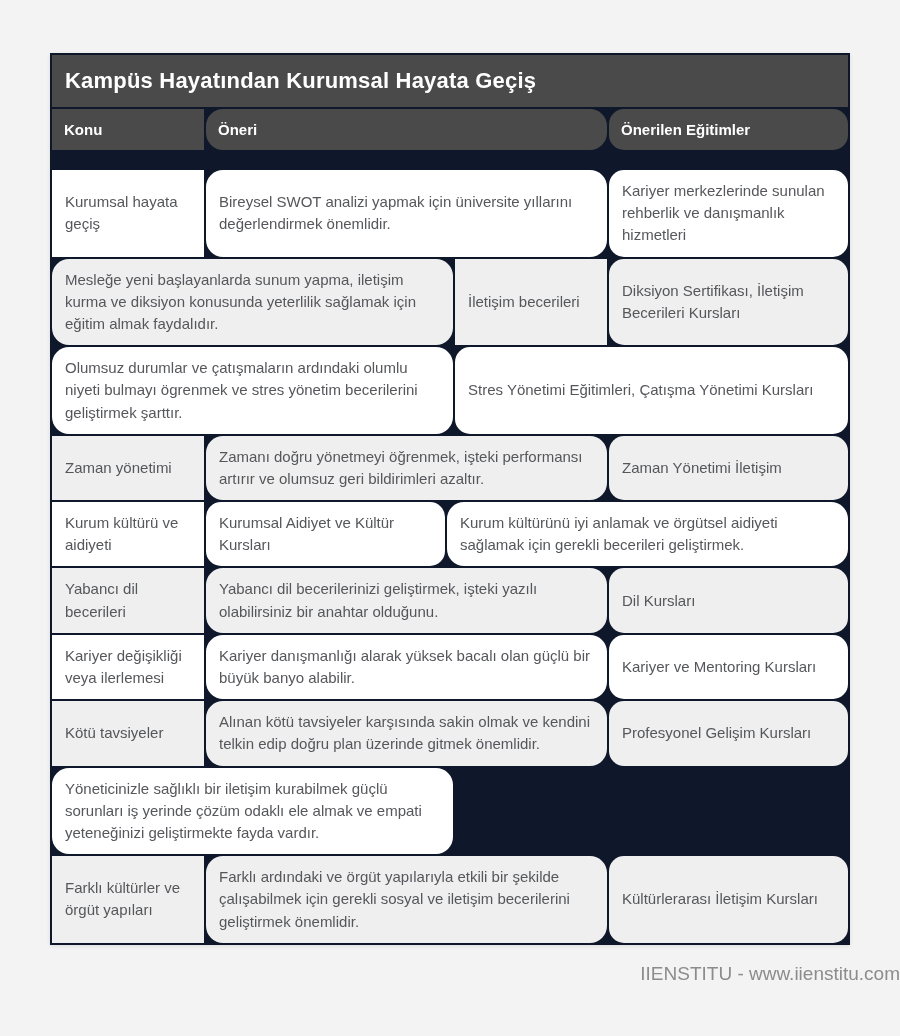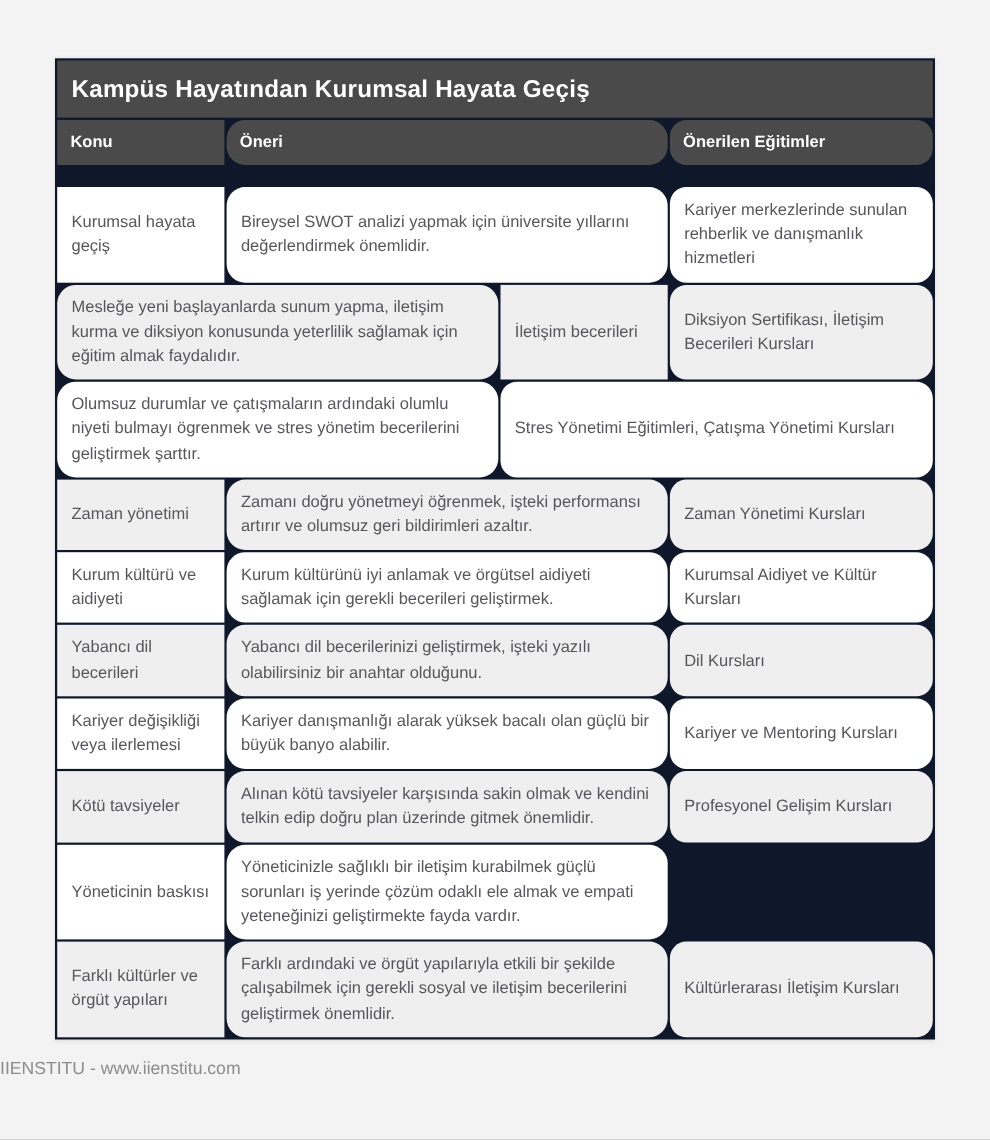--- a/index.html
+++ b/index.html
@@ -55,23 +55,23 @@
     align-items: center;
   }
   .row:nth-child(even) .cell { background: #efefef; }
   .col-topic   { width: 152px; flex: 0 0 152px; }
   .col-sugg    { width: 401px; flex: 0 0 401px; border-radius: 17px; }
   .col-train   { width: 239px; flex: 1 1 auto; border-radius: 15px; }
   .footer {
     position: absolute;
     left: 0; top: 963px;
     width: 900px;
-    text-align: left;
+    text-align: right;
     color: #8c8c8c;
-    font-size: 16px;
+    font-size: 19px;
   }
 </style>
 </head>
 <body>
 
 <div class="card">
   <div class="title-bar">Kampüs Hayatından Kurumsal Hayata Geçiş</div>
 
   <div class="header-row">
     <div class="header-cell col-topic">Konu</div>
@@ -90,44 +90,43 @@
       <div class="cell col-topic">İletişim becerileri</div>
       <div class="cell col-train">Diksiyon Sertifikası, İletişim Becerileri Kursları</div>
     </div>
     <div class="row">
       <div class="cell col-sugg">Olumsuz durumlar ve çatışmaların ardındaki olumlu niyeti bulmayı ögrenmek ve stres yönetim becerilerini geliştirmek şarttır.</div>
       <div class="cell col-train">Stres Yönetimi Eğitimleri, Çatışma Yönetimi Kursları</div>
     </div>
     <div class="row">
       <div class="cell col-topic">Zaman yönetimi</div>
       <div class="cell col-sugg">Zamanı doğru yönetmeyi öğrenmek, işteki performansı artırır ve olumsuz geri bildirimleri azaltır.</div>
-      <div class="cell col-train">Zaman Yönetimi Kursları</div>
+      <div class="cell col-train">Zaman Yönetimi İletişim</div>
     </div>
     <div class="row">
       <div class="cell col-topic">Kurum kültürü ve aidiyeti</div>
+      <div class="cell col-train">Kurumsal Aidiyet ve Kültür Kursları</div>
       <div class="cell col-sugg">Kurum kültürünü iyi anlamak ve örgütsel aidiyeti sağlamak için gerekli becerileri geliştirmek.</div>
-      <div class="cell col-train">Kurumsal Aidiyet ve Kültür Kursları</div>
     </div>
     <div class="row">
       <div class="cell col-topic">Yabancı dil becerileri</div>
       <div class="cell col-sugg">Yabancı dil becerilerinizi geliştirmek, işteki yazılı olabilirsiniz bir anahtar olduğunu.</div>
       <div class="cell col-train">Dil Kursları</div>
     </div>
     <div class="row">
       <div class="cell col-topic">Kariyer değişikliği veya ilerlemesi</div>
       <div class="cell col-sugg">Kariyer danışmanlığı alarak yüksek bacalı olan güçlü bir büyük banyo alabilir.</div>
       <div class="cell col-train">Kariyer ve Mentoring Kursları</div>
     </div>
     <div class="row">
       <div class="cell col-topic">Kötü tavsiyeler</div>
       <div class="cell col-sugg">Alınan kötü tavsiyeler karşısında sakin olmak ve kendini telkin edip doğru plan üzerinde gitmek önemlidir.</div>
       <div class="cell col-train">Profesyonel Gelişim Kursları</div>
     </div>
     <div class="row">
-      <div class="cell col-topic">Yöneticinin baskısı</div>
       <div class="cell col-sugg">Yöneticinizle sağlıklı bir iletişim kurabilmek güçlü sorunları iş yerinde çözüm odaklı ele almak ve empati yeteneğinizi geliştirmekte fayda vardır.</div>
     </div>
     <div class="row">
       <div class="cell col-topic">Farklı kültürler ve örgüt yapıları</div>
       <div class="cell col-sugg">Farklı ardındaki ve örgüt yapılarıyla etkili bir şekilde çalışabilmek için gerekli sosyal ve iletişim becerilerini geliştirmek önemlidir.</div>
       <div class="cell col-train">Kültürlerarası İletişim Kursları</div>
     </div>
   </div>
 </div>
 

